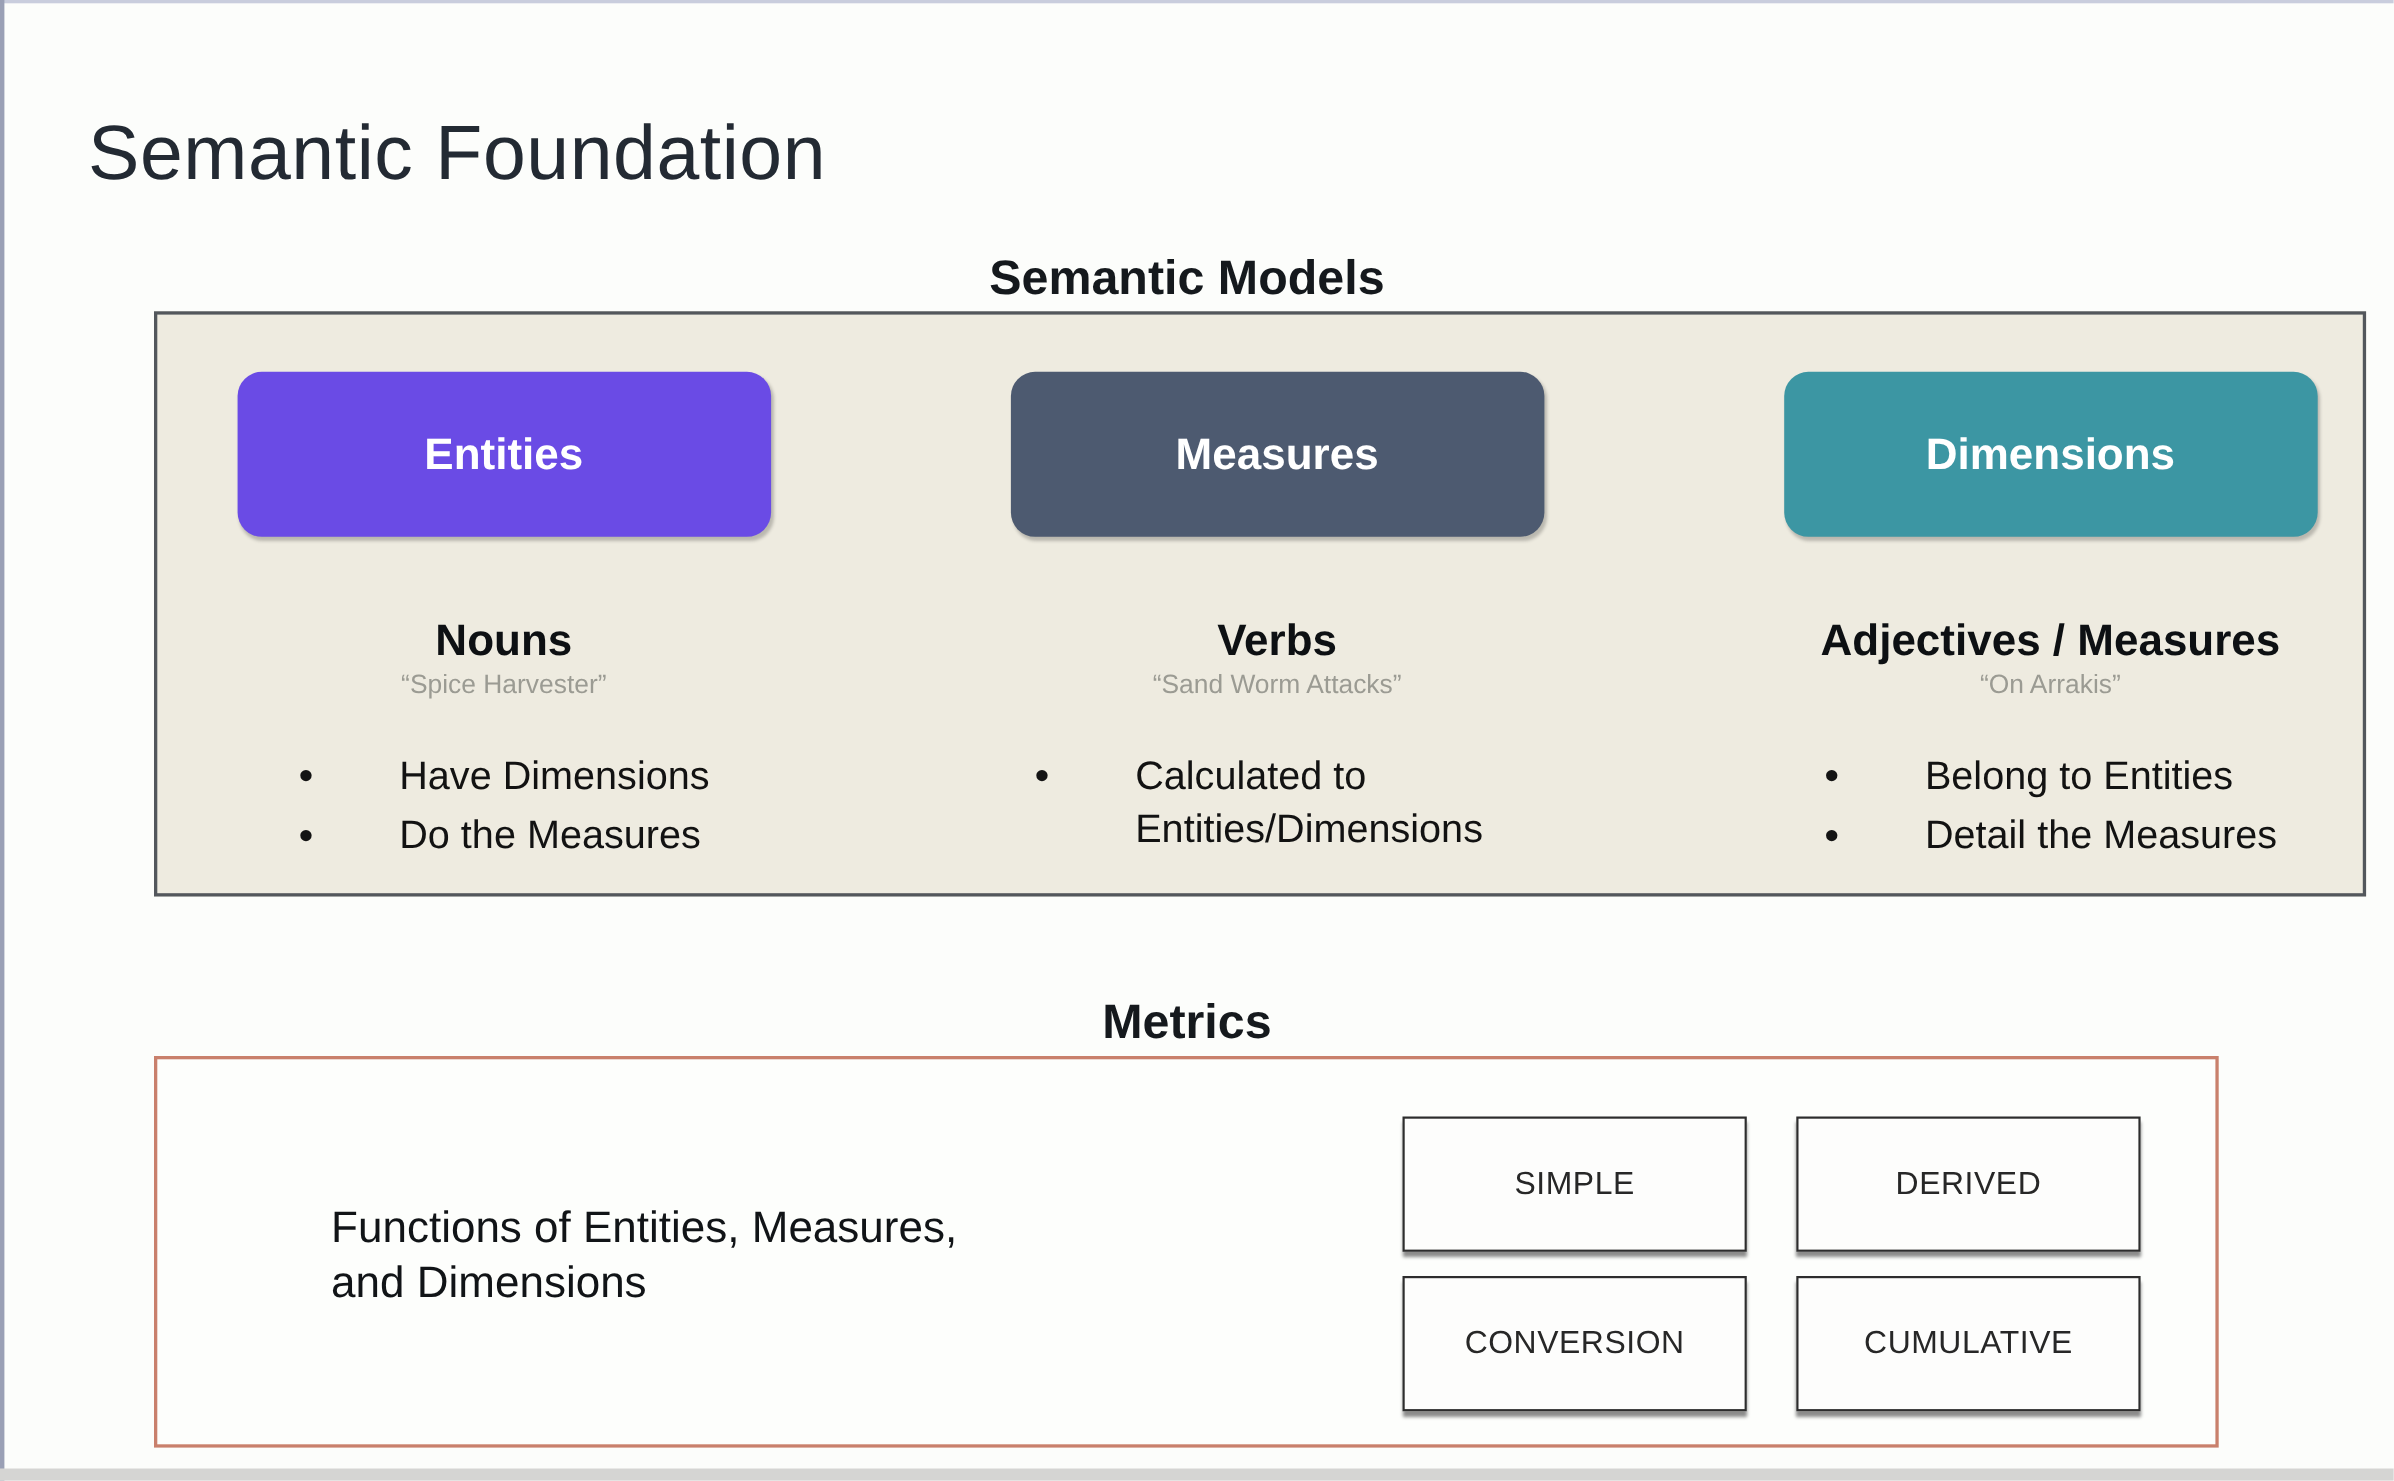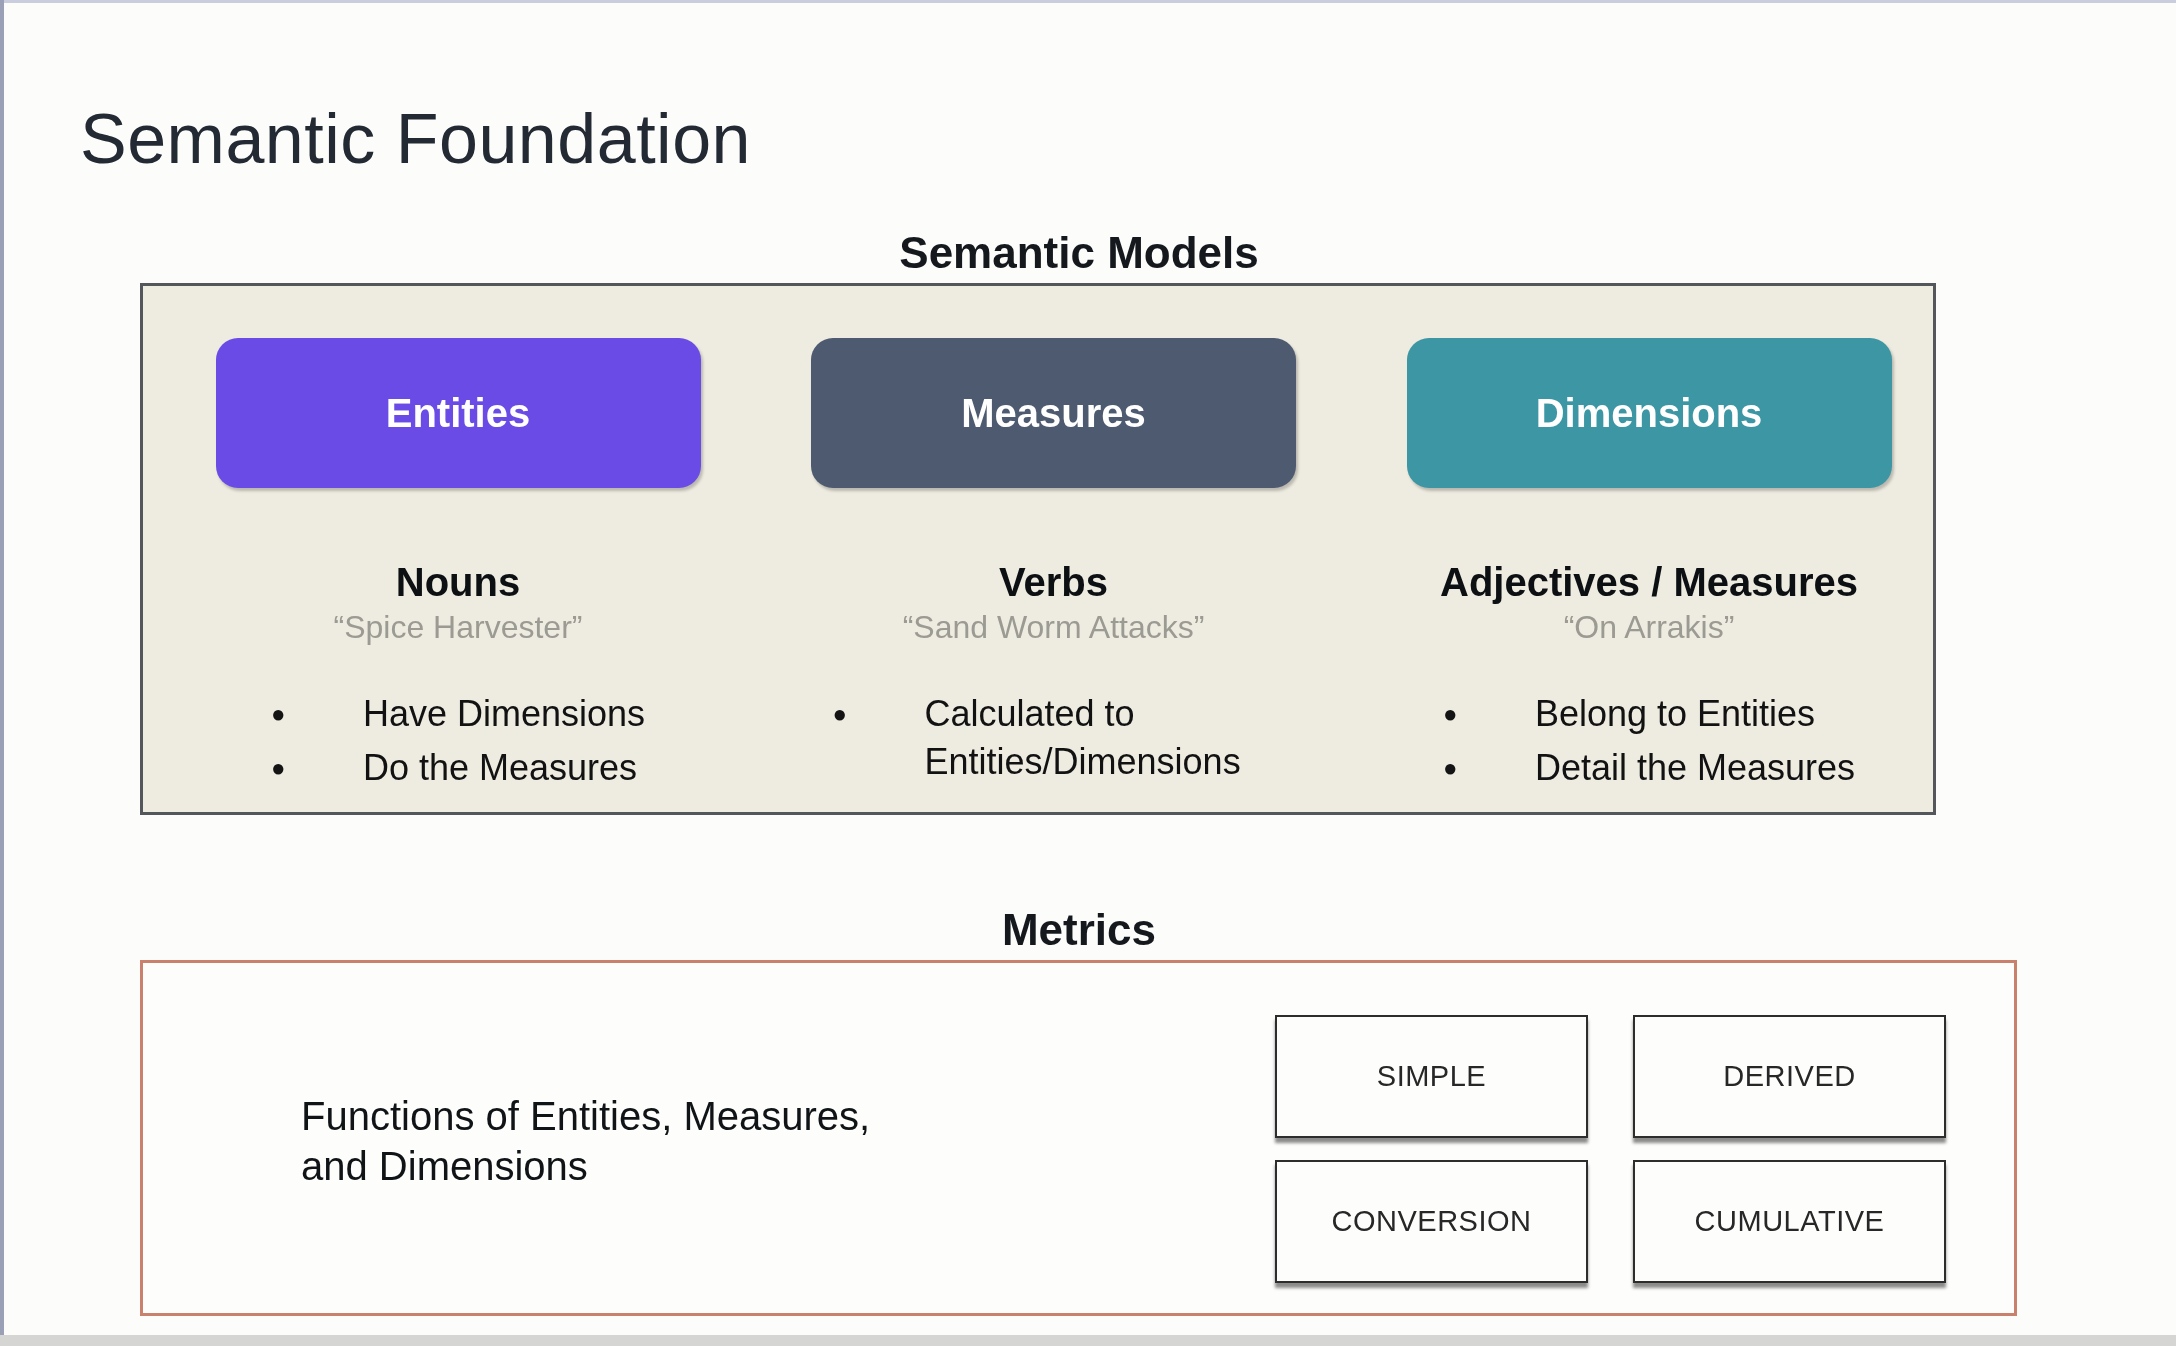--- a/index.html
+++ b/index.html
@@ -30,42 +30,42 @@
   }
   .section-heading {
     position: absolute; left: 140px; width: 1878px;
     text-align: center; font-size: 44px; font-weight: 700; color: #15191d;
   }
   #sm-heading { top: 228px; }
   #metrics-heading { top: 905px; }
 
   .models-panel {
     position: absolute; left: 140px; top: 283px;
-    width: 1796px; height: 532px;
+    width: 2011px; height: 532px;
     background: #eeebe0;
     border: 3px solid #53575c;
     box-sizing: border-box;
     display: flex; justify-content: space-between;
     padding: 52px 24px 0 55px;
   }
   .model-col { width: 520px; display: flex; flex-direction: column; align-items: center; }
   .model-button {
     width: 485px; height: 150px;
     border-radius: 22px;
     display: flex; align-items: center; justify-content: center;
     color: #ffffff; font-size: 40px; font-weight: 700;
     box-shadow: 2px 3px 3px rgba(0,0,0,0.22);
   }
   .model-term {
     margin-top: 72px;
     font-size: 40px; font-weight: 700; color: #0d1013; text-align: center;
   }
   .model-quote {
     margin-top: 4px;
-    font-size: 32px; color: #9b9b93; text-align: center;
+    font-size: 24px; color: #9b9b93; text-align: center;
   }
   .bullets {
     list-style: none; margin: 44px auto 0 auto; padding: 0;
     width: fit-content;
   }
   .bullets li {
     display: grid; grid-template-columns: 30px 1fr; column-gap: 62px;
     align-items: start;
     margin-bottom: 6px;
   }

